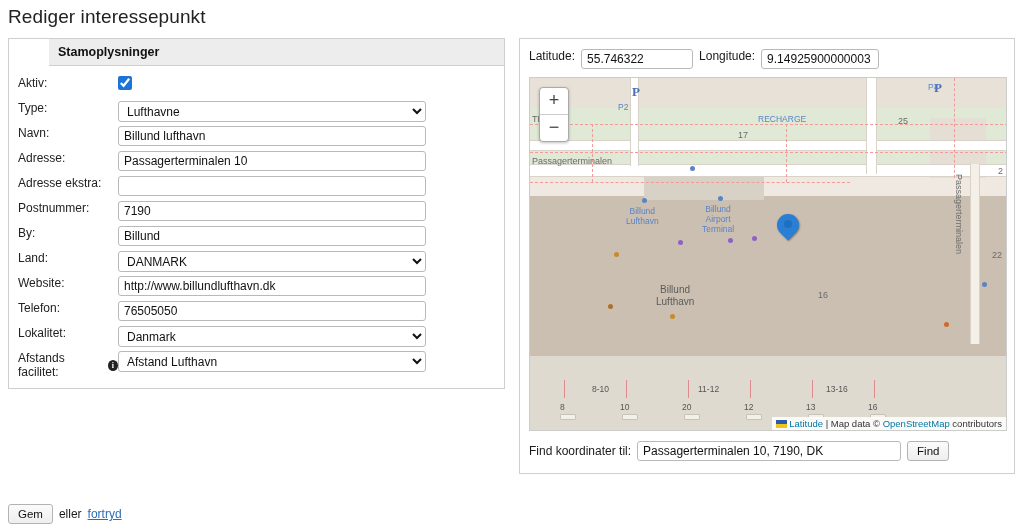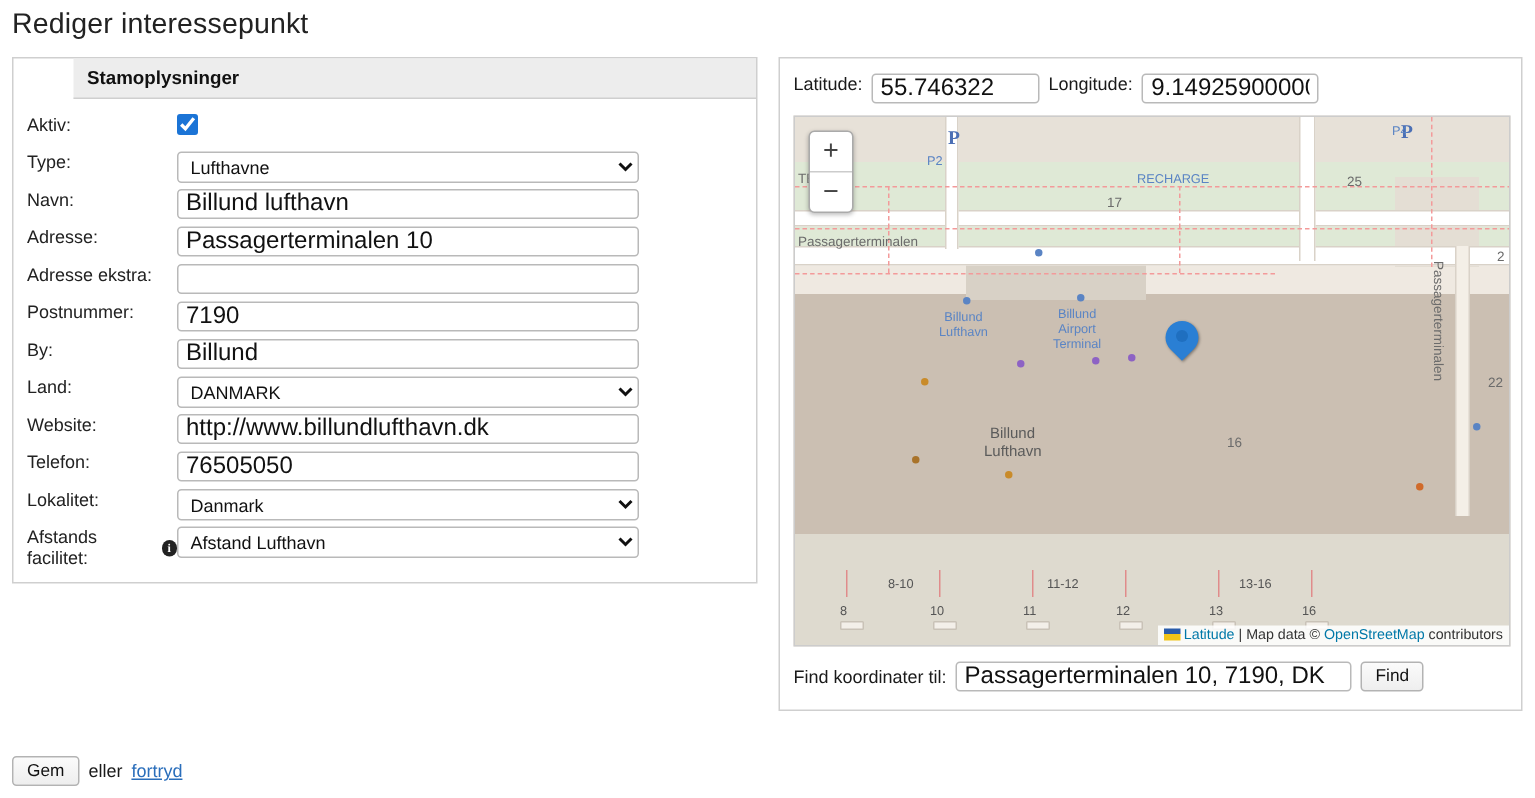--- a/index.html
+++ b/index.html
@@ -72,21 +72,21 @@
     border-radius: 50%;
     background: #222;
     color: #fff;
     font-size: 8px;
     font-weight: bold;
     font-family: "Liberation Serif", serif;
     line-height: 11px;
   }
   input[type="text"] {
     font-family: "Liberation Sans", sans-serif;
-    font-size: 16px;
+    font-size: 12px;
     color: #111;
     border: 1px solid #b9b9b9;
     border-radius: 3px;
     padding: 2px 5px;
     height: 20px;
     box-sizing: border-box;
     background: #fff;
     outline: none;
   }
   .field-wide { width: 308px; }
@@ -445,21 +445,21 @@
         <div class="map-label" style="left:462px;top:172px;">22</div>
         <div class="map-label" style="left:130px;top:206px;font-size:10px;color:#5b5b5b;">Billund</div>
         <div class="map-label" style="left:126px;top:218px;font-size:10px;color:#5b5b5b;">Lufthavn</div>
         <div class="map-label" style="left:424px;top:96px;writing-mode:vertical-rl;font-size:9px;color:#6b6b6b;">Passagerterminalen</div>
 
         <div class="terminal-gate" style="left:62px;top:306px;">8-10</div>
         <div class="terminal-gate" style="left:168px;top:306px;">11-12</div>
         <div class="terminal-gate" style="left:296px;top:306px;">13-16</div>
         <div class="terminal-gate" style="left:30px;top:324px;">8</div>
         <div class="terminal-gate" style="left:90px;top:324px;">10</div>
-        <div class="terminal-gate" style="left:152px;top:324px;">11</div>
+        <div class="terminal-gate" style="left:152px;top:324px;">20</div>
         <div class="terminal-gate" style="left:214px;top:324px;">12</div>
         <div class="terminal-gate" style="left:276px;top:324px;">13</div>
         <div class="terminal-gate" style="left:338px;top:324px;">16</div>
 
         <div class="gate-mark" style="left:34px;top:302px;"></div>
         <div class="gate-mark" style="left:96px;top:302px;"></div>
         <div class="gate-mark" style="left:158px;top:302px;"></div>
         <div class="gate-mark" style="left:220px;top:302px;"></div>
         <div class="gate-mark" style="left:282px;top:302px;"></div>
         <div class="gate-mark" style="left:344px;top:302px;"></div>

